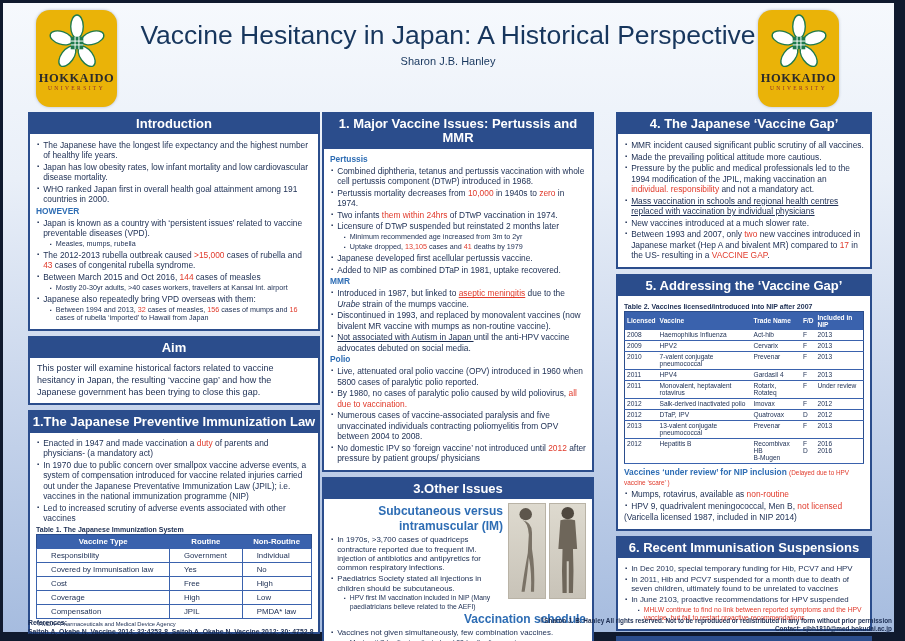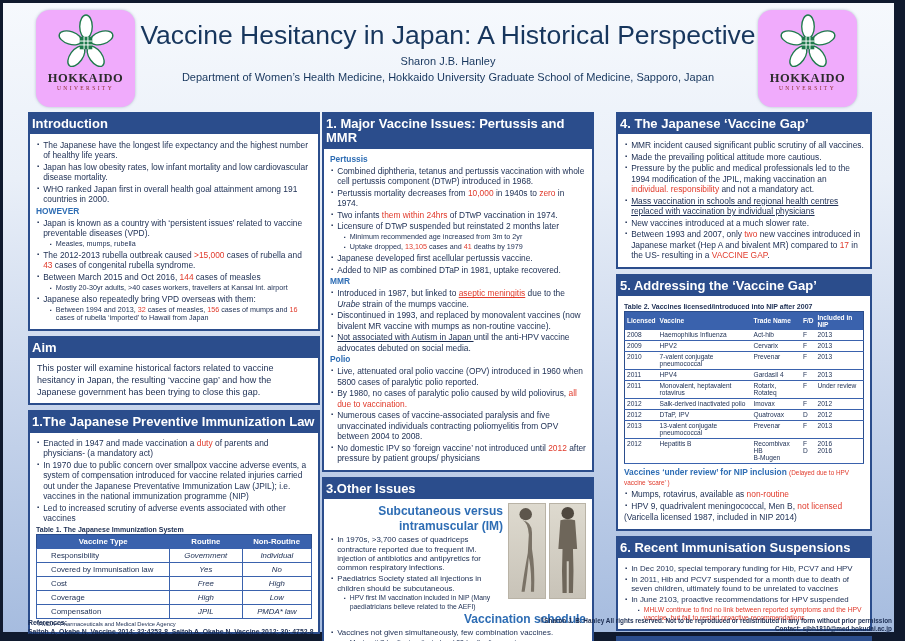--- a/index.html
+++ b/index.html
@@ -7,39 +7,39 @@
         font-family:"Liberation Sans",sans-serif;color:#1b2d52;background:#101a2e;}
   .bg{position:absolute;left:3px;top:3px;width:891px;height:629px;
       background:linear-gradient(180deg,#f6f9fd 0%,#e9eff8 28%,#c9d6ec 62%,#a6bcdf 100%);}
   .edge{position:absolute;background:#101a2e;}
   .edge-top{left:0;top:0;width:905px;height:3px;}
   .edge-left{left:0;top:0;width:3px;height:641px;}
   .edge-right{right:0;top:0;width:11px;height:641px;}
   .edge-bottom{left:0;bottom:0;width:905px;height:9px;}
 
   
-  .logo-card{position:absolute;top:10px;width:99px;height:97px;background:#f0abfc;
+  .logo-card{position:absolute;top:10px;width:81px;height:97px;background:#eab308;
              border-radius:14px;box-shadow:0 0 3px rgba(60,80,120,.35);
              display:flex;flex-direction:column;align-items:center;justify-content:flex-start;padding-top:4px;box-sizing:border-box;}
   .logo-left{left:36px;} .logo-right{left:758px;}
   .logo-name{font-family:"Liberation Serif",serif;font-size:12.5px;letter-spacing:.5px;color:#2b2b2b;font-weight:bold;line-height:1;}
   .logo-sub{font-family:"Liberation Serif",serif;font-size:5.5px;letter-spacing:2.4px;color:#8d2d2d;line-height:1.4;}
   .title-block{position:absolute;left:140px;top:20px;width:616px;text-align:center;color:#17365d;}
   .poster-title{font-size:26.5px;line-height:1.15;font-weight:500;}
   .poster-author{font-size:11px;margin-top:5px;}
   .poster-affil{font-size:11px;margin-top:4px;}
 
   
   .col{position:absolute;top:112px;}
   .col-left{left:28px;width:292px;}
   .col-mid{left:322px;width:272px;}
   .col-right{left:616px;width:256px;}
 
   .sec{border:2px solid #2b4d8c;background:#fff;margin-bottom:5px;}
-  .sec-h{background:#2b4d8c;color:#fff;font-weight:bold;
+  .sec-h{background:#2b4d8c;color:#fff;font-weight:bold;text-align:center;
          font-size:13px;padding:3px 2px;line-height:1.1;}
   .sec-b{padding:4px 6px 5px 6px;}
 
   
   .lh{color:#2e6db4;font-weight:bold;font-size:8.4px;line-height:1.25;margin:1px 0;}
   .li1{display:flex;gap:4px;font-size:8.4px;line-height:1.22;margin:1.5px 0 1.5px 1px;}
   .li2{display:flex;gap:4px;font-size:7.2px;line-height:1.2;margin:1px 0 1px 14px;}
   .lp{font-size:8.4px;line-height:1.22;margin:1.5px 0;}
   .blt{flex:0 0 auto;font-size:6px;line-height:1.6;color:#1b2d52;}
   .li2 .blt{font-size:5px;}
@@ -57,21 +57,21 @@
 
   .para{font-size:9px;line-height:1.3;padding:5px 7px;}
 
   
   .tbl-title{font-size:7px;font-weight:bold;margin:3px 0 1px 0;color:#1b2d52;}
   table{border-collapse:collapse;width:100%;}
   .t1{border:1.5px solid #2b4d8c;}
   .t1 th{background:#3a62ad;color:#fff;font-size:7.8px;padding:2px 3px;text-align:center;}
   .t1 td{font-size:7.8px;padding:2px 14px;border:1px solid #3a62ad;}
   .t1 td:first-child{text-align:left;}
-  .t1 td:not(:first-child){text-align:center;font-style:italic;}
+  .t1 td:not(:first-child){text-align:left;}
   .tbl-foot{font-size:5.8px;margin-top:2px;color:#1b2d52;}
   .t2{border:1.5px solid #2b4d8c;}
   .t2 th{background:#3a62ad;color:#fff;font-size:6.6px;padding:2px 2px;text-align:left;}
   .t2 td{font-size:6.6px;padding:1.5px 2px;border-bottom:1px solid #3a62ad;text-align:left;white-space:pre-line;vertical-align:top;}
 
   
   .photo{float:right;width:78px;height:96px;margin:0 0 3px 5px;display:flex;gap:3px;}
   .photo .panel{flex:1;background:linear-gradient(180deg,#dedacf,#c8c3b8);border:1px solid #b9b3a6;position:relative;overflow:hidden;}
 
   .refs{position:absolute;left:28px;top:619px;width:430px;font-size:6.8px;line-height:1.3;color:#1b2d52;font-weight:bold;}
@@ -105,21 +105,20 @@
           <line x1="32" y1="23.5" x2="32" y2="36.5"></line>
       </g>
     </svg>
     <div class="logo-name">HOKKAIDO</div>
     <div class="logo-sub">UNIVERSITY</div>
   </div>
 
   <div class="title-block">
     <div class="poster-title">Vaccine Hesitancy in Japan: A Historical Perspective</div>
     <div class="poster-author">Sharon J.B. Hanley</div>
-    <div class="poster-affil">Department of Women’s Health Medicine, Hokkaido University Graduate School of Medicine, Sapporo, Japan</div>
   </div>
 
   <div class="logo-card logo-right">
     <svg width="58" height="58" viewBox="0 0 60 60">
       <g stroke="#1f7a4c" stroke-width="1.4" fill="#ffffff">
         <ellipse cx="30" cy="13" rx="6.5" ry="12"></ellipse>
         <ellipse cx="30" cy="13" rx="6.5" ry="12" transform="rotate(72 30 30)"></ellipse>
         <ellipse cx="30" cy="13" rx="6.5" ry="12" transform="rotate(144 30 30)"></ellipse>
         <ellipse cx="30" cy="13" rx="6.5" ry="12" transform="rotate(216 30 30)"></ellipse>
         <ellipse cx="30" cy="13" rx="6.5" ry="12" transform="rotate(288 30 30)"></ellipse>

